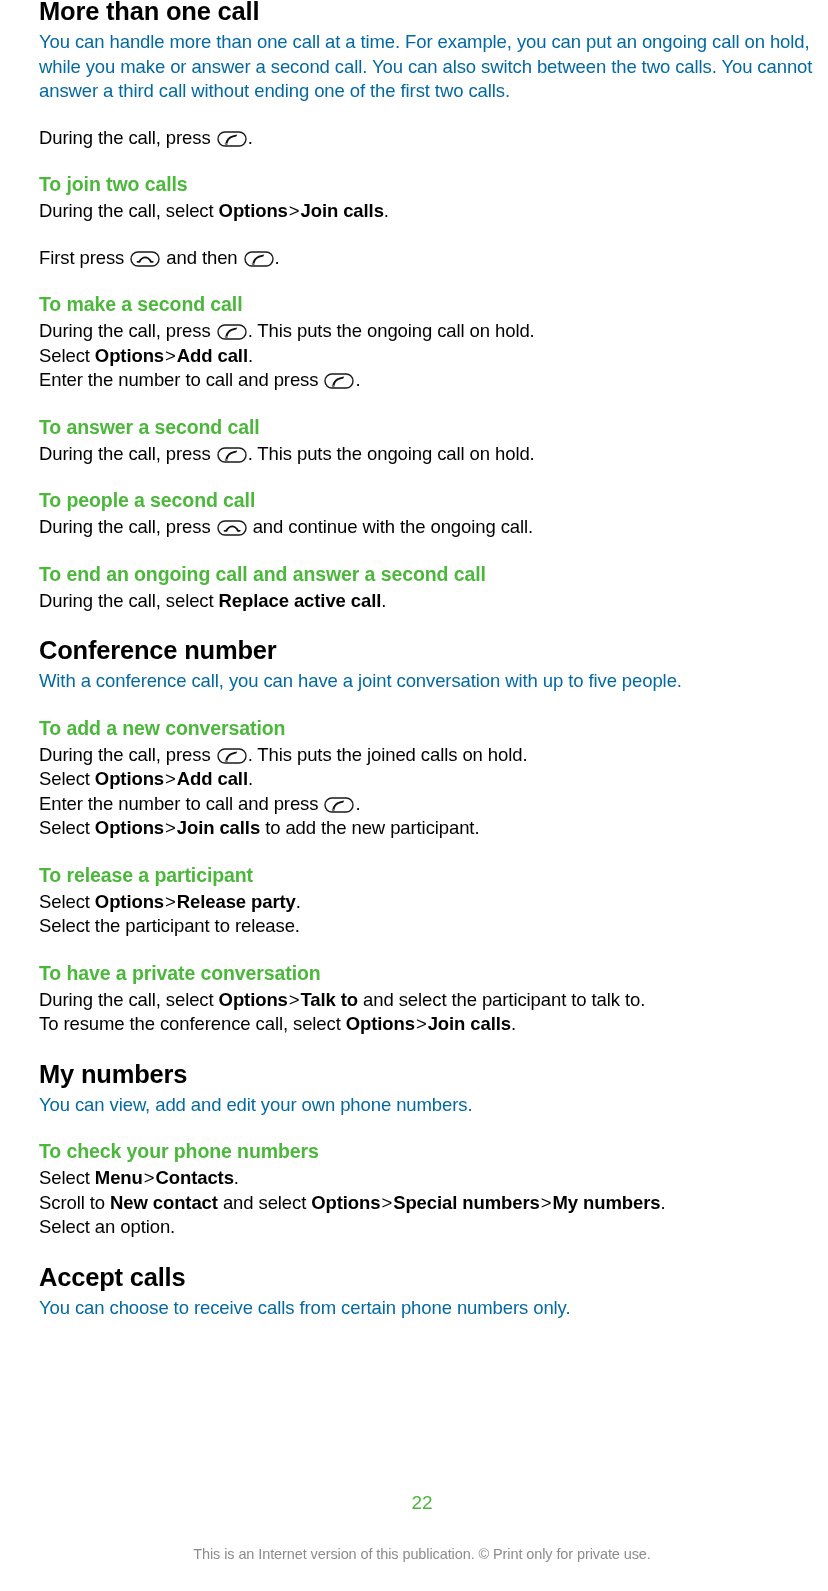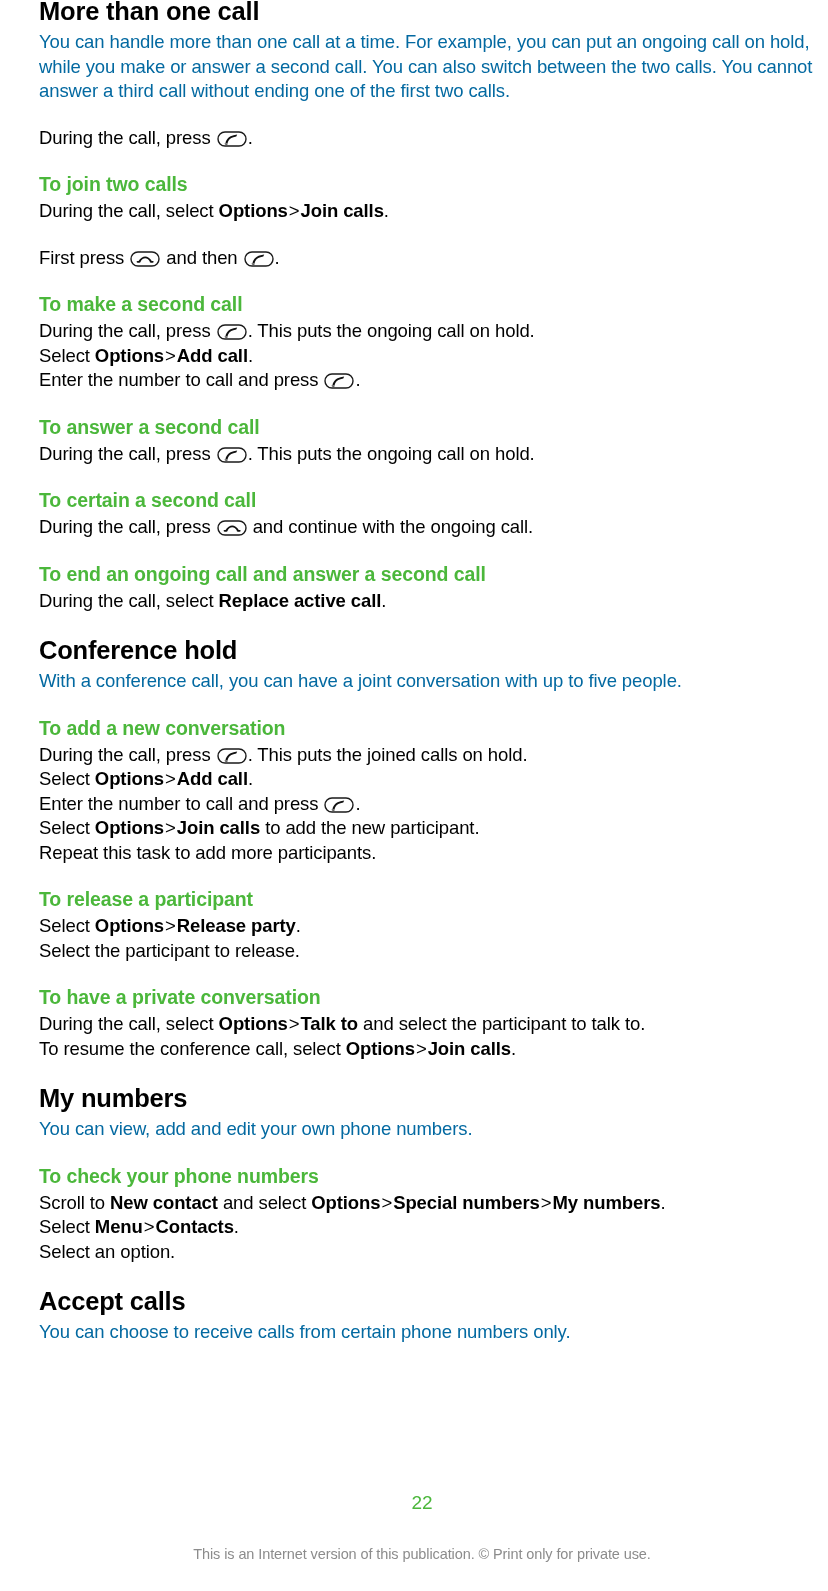--- a/index.html
+++ b/index.html
@@ -214,21 +214,21 @@
         <span class="marker">•</span>
         <span>During the call, press </span><span class="keyicon"><svg width="30" height="16" viewBox="0 0 30 16">
               <rect x="1" y="1" width="28" height="14" rx="7" ry="7" fill="#fff" stroke="#1a1a1a" stroke-width="1.4"></rect>
               <path d="M8.5 12.3 C9.0 8.2 12.4 5.0 16.6 4.2 L20.2 3.6 L19.3 5.6 L16.4 6.2 C13.4 6.9 11.2 9.0 10.6 11.9 Z" fill="#111"></path>
               <path d="M7.6 12.6 C8.2 12.6 9.6 12.6 10.9 12.6 C10.9 13.4 10.2 13.8 9.3 13.8 C8.3 13.8 7.6 13.4 7.6 12.6 Z" fill="#111"></path>
             </svg></span><span>. This puts the ongoing call on hold.</span>
       </li>
     </ul>
     <div class="sp-before-task"></div>
 
-    <h3 class="task-title">To certain a second call</h3>
+    <h3 class="task-title">To people a second call</h3>
     <ul class="bullets">
       <li class="item bullet-item">
         <span class="marker">•</span>
         <span>During the call, press </span><span class="keyicon"><svg width="30" height="16" viewBox="0 0 30 16">
               <rect x="1" y="1" width="28" height="14" rx="7" ry="7" fill="#fff" stroke="#1a1a1a" stroke-width="1.4"></rect>
               <path d="M8.2 10.6 C10.3 7.0 13.0 5.4 15.2 5.4 C17.4 5.4 20.1 7.0 22.1 10.6 L20.2 10.9 C18.6 8.4 16.9 7.3 15.2 7.3 C13.5 7.3 11.8 8.4 10.2 10.9 Z" fill="#111"></path>
               <path d="M6.9 10.2 C7.8 9.8 9.4 9.8 10.3 10.3 C10.7 10.6 10.6 11.4 10.0 11.6 C9.0 12.0 7.6 11.9 7.0 11.4 C6.5 11.0 6.5 10.4 6.9 10.2 Z" fill="#111"></path>
               <path d="M23.4 10.2 C22.5 9.8 20.9 9.8 20.0 10.3 C19.6 10.6 19.7 11.4 20.3 11.6 C21.3 12.0 22.7 11.9 23.3 11.4 C23.8 11.0 23.8 10.4 23.4 10.2 Z" fill="#111"></path>
             </svg></span><span> and continue with the ongoing call.</span>
       </li>
@@ -237,21 +237,21 @@
 
     <h3 class="task-title">To end an ongoing call and answer a second call</h3>
     <ul class="bullets">
       <li class="item bullet-item">
         <span class="marker">•</span>
         <span>During the call, select </span><b class="ui">Replace active call</b><span>.</span>
       </li>
     </ul>
     <div class="sp-after-para"></div>
 
-    <h2 class="section-title">Conference hold</h2>
+    <h2 class="section-title">Conference number</h2>
     <p class="body-text">With a conference call, you can have a joint conversation with up to five people.</p>
     <div class="sp-after-para"></div>
 
     <h3 class="task-title">To add a new conversation</h3>
     <ol class="steps">
       <li class="item">
         <span class="marker">1</span>
         <span>During the call, press </span><span class="keyicon"><svg width="30" height="16" viewBox="0 0 30 16">
               <rect x="1" y="1" width="28" height="14" rx="7" ry="7" fill="#fff" stroke="#1a1a1a" stroke-width="1.4"></rect>
               <path d="M8.5 12.3 C9.0 8.2 12.4 5.0 16.6 4.2 L20.2 3.6 L19.3 5.6 L16.4 6.2 C13.4 6.9 11.2 9.0 10.6 11.9 Z" fill="#111"></path>
@@ -267,24 +267,20 @@
         <span>Enter the number to call and press </span><span class="keyicon"><svg width="30" height="16" viewBox="0 0 30 16">
               <rect x="1" y="1" width="28" height="14" rx="7" ry="7" fill="#fff" stroke="#1a1a1a" stroke-width="1.4"></rect>
               <path d="M8.5 12.3 C9.0 8.2 12.4 5.0 16.6 4.2 L20.2 3.6 L19.3 5.6 L16.4 6.2 C13.4 6.9 11.2 9.0 10.6 11.9 Z" fill="#111"></path>
               <path d="M7.6 12.6 C8.2 12.6 9.6 12.6 10.9 12.6 C10.9 13.4 10.2 13.8 9.3 13.8 C8.3 13.8 7.6 13.4 7.6 12.6 Z" fill="#111"></path>
             </svg></span><span>.</span>
       </li>
       <li class="item">
         <span class="marker">4</span>
         <span>Select </span><b class="ui">Options</b><span class="gt">&gt;</span><b class="ui">Join calls</b><span> to add the new participant.</span>
       </li>
-      <li class="item">
-        <span class="marker">5</span>
-        <span>Repeat this task to add more participants.</span>
-      </li>
     </ol>
     <div class="sp-before-task"></div>
 
     <h3 class="task-title">To release a participant</h3>
     <ol class="steps">
       <li class="item">
         <span class="marker">1</span>
         <span>Select </span><b class="ui">Options</b><span class="gt">&gt;</span><b class="ui">Release party</b><span>.</span>
       </li>
       <li class="item">
@@ -307,26 +303,26 @@
     </ol>
     <div class="sp-after-para"></div>
 
     <h2 class="section-title">My numbers</h2>
     <p class="body-text">You can view, add and edit your own phone numbers.</p>
     <div class="sp-after-para"></div>
 
     <h3 class="task-title">To check your phone numbers</h3>
     <ol class="steps">
       <li class="item">
+        <span class="marker">1</span>
+        <span>Select </span><b class="ui">Menu</b><span class="gt">&gt;</span><b class="ui">Contacts</b><span>.</span>
+      </li>
+      <li class="item">
         <span class="marker">2</span>
         <span>Scroll to </span><b class="ui">New contact</b><span> and select </span><b class="ui">Options</b><span class="gt">&gt;</span><b class="ui">Special numbers</b><span class="gt">&gt;</span><b class="ui">My numbers</b><span>.</span>
-      </li>
-      <li class="item">
-        <span class="marker">1</span>
-        <span>Select </span><b class="ui">Menu</b><span class="gt">&gt;</span><b class="ui">Contacts</b><span>.</span>
       </li>
       <li class="item">
         <span class="marker">3</span>
         <span>Select an option.</span>
       </li>
     </ol>
     <div class="sp-after-para"></div>
 
     <h2 class="section-title">Accept calls</h2>
     <p class="body-text">You can choose to receive calls from certain phone numbers only.</p>

